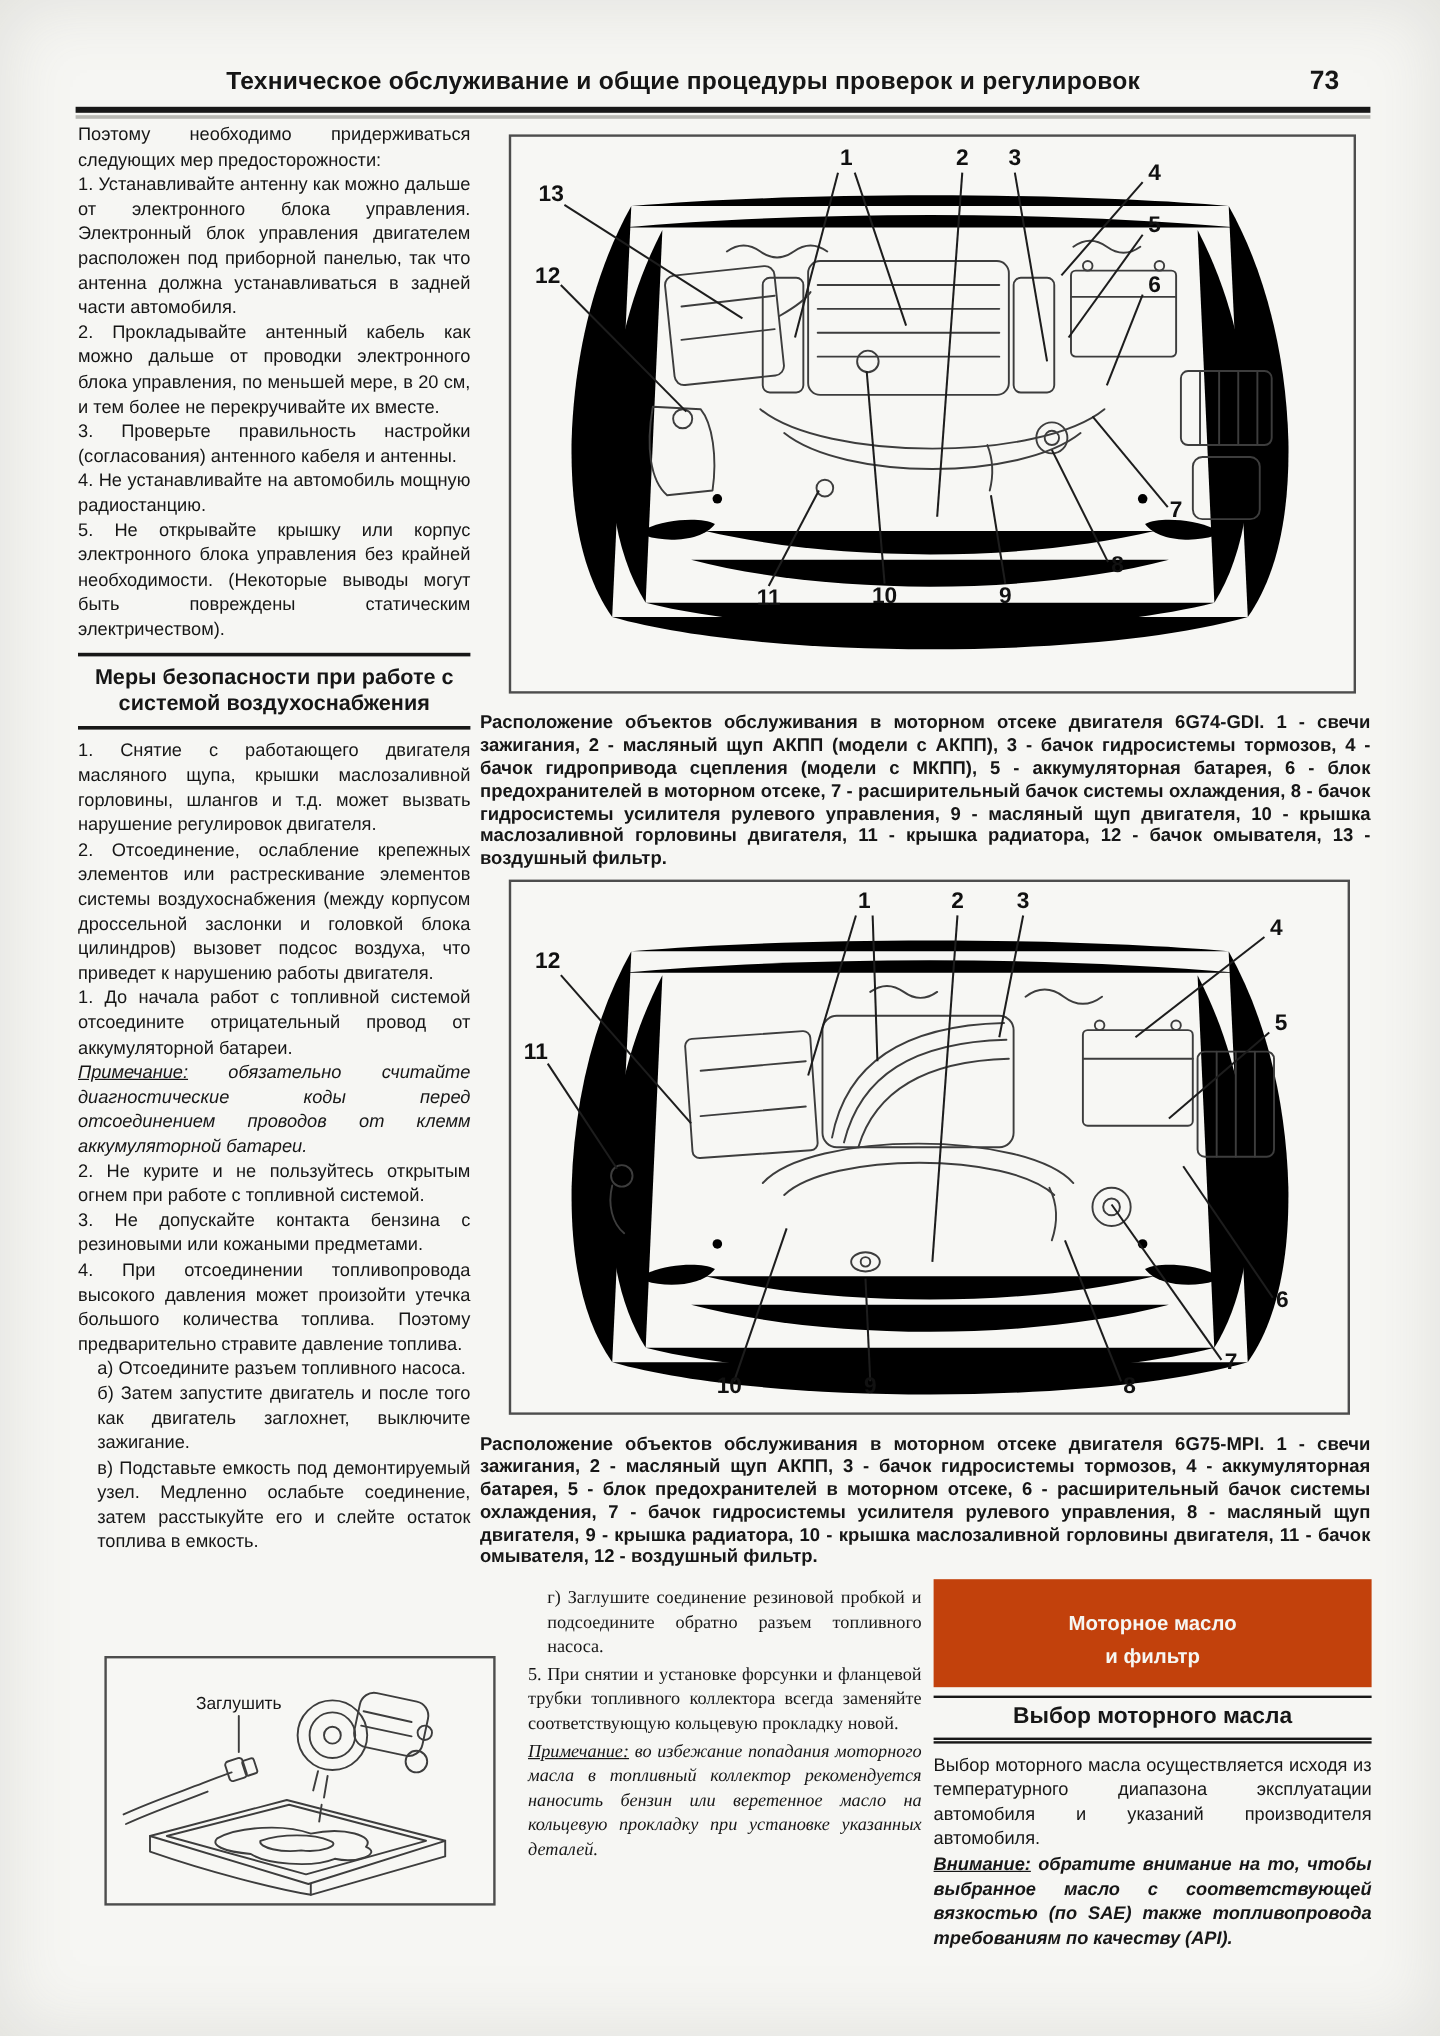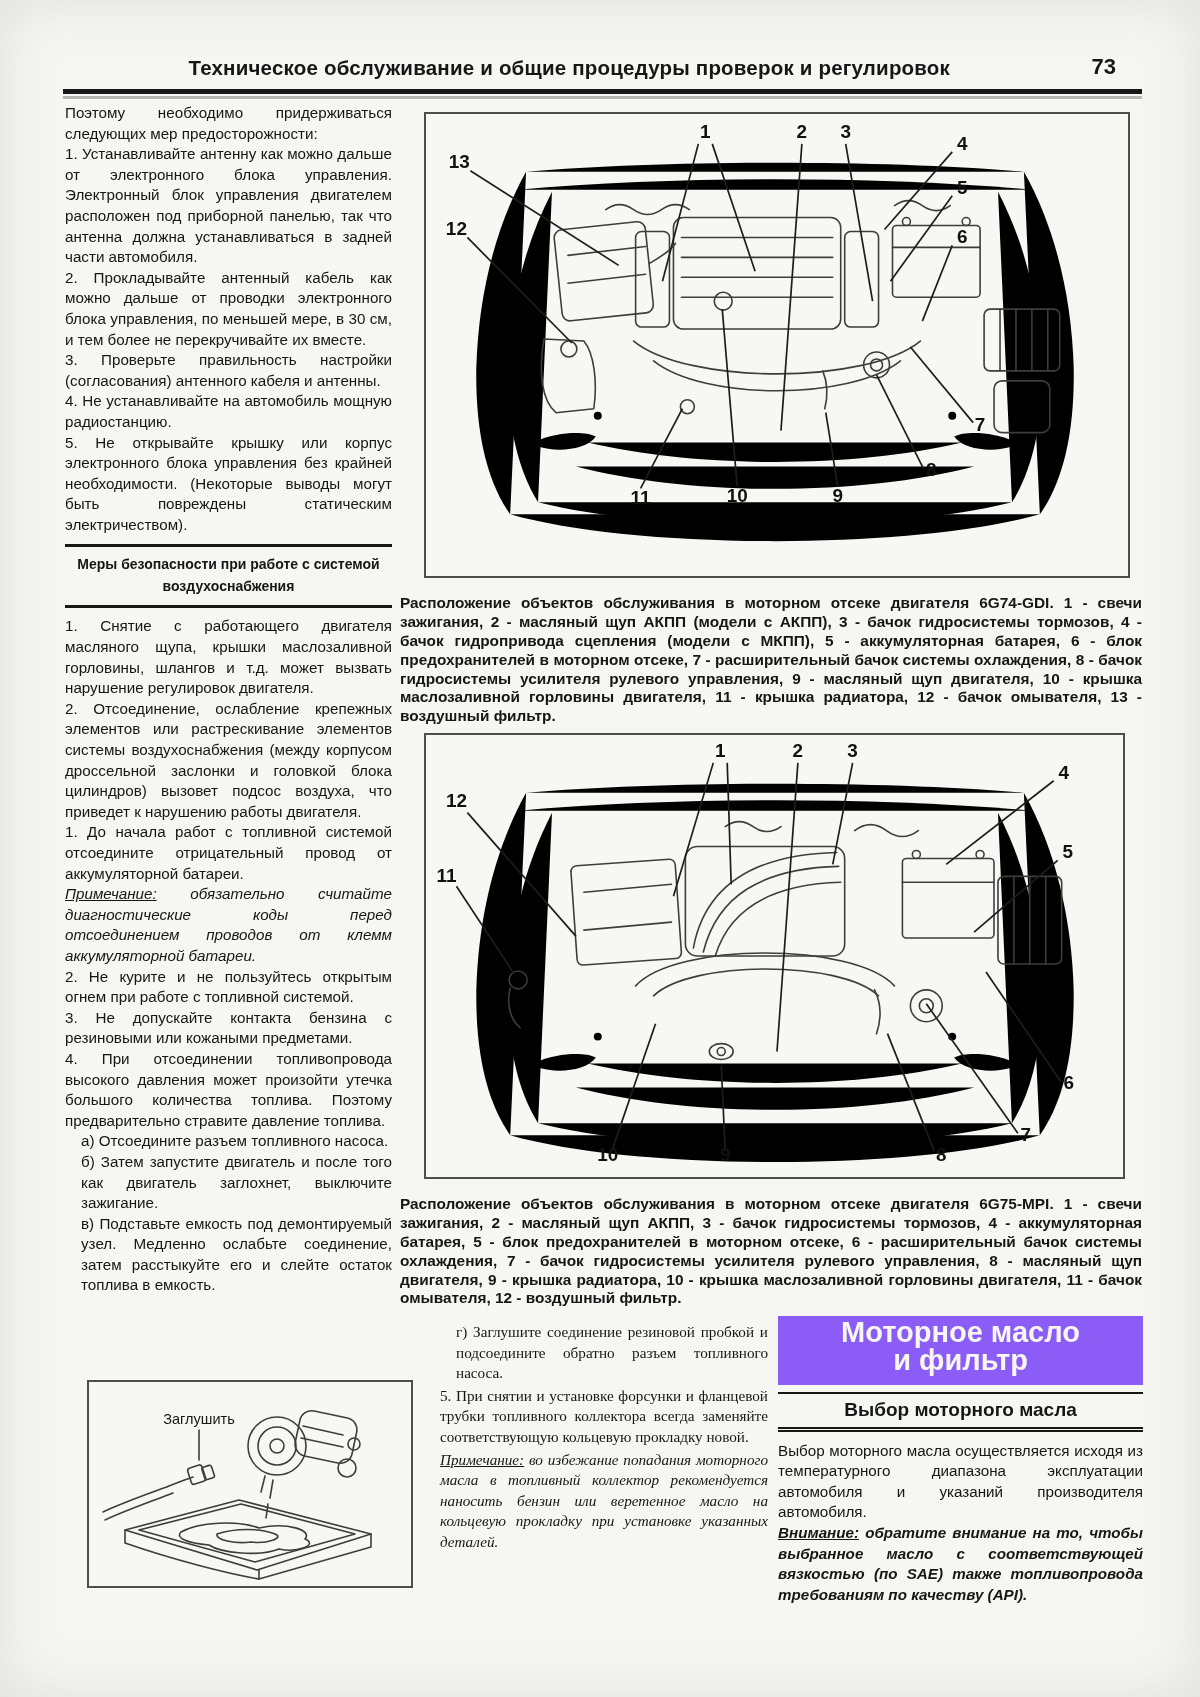--- a/index.html
+++ b/index.html
@@ -20,38 +20,38 @@
   .body-txt{font-size:15.2px;line-height:20.6px;text-align:justify;}
   .body-txt p{margin:0;}
   .col-left{position:absolute;left:65px;top:103px;width:327px;}
   .sub{padding-left:16px;}
   .note i, .note .nl{font-style:italic;}
   .nl{text-decoration:underline;font-weight:normal;}
   .note{font-style:italic;}
   .warn{font-style:italic;font-weight:bold;}
   .wl{text-decoration:underline;}
   .sec-h{
-    font-weight:bold;font-size:14px;line-height:21.5px;text-align:center;
+    font-weight:bold;font-size:18px;line-height:21.5px;text-align:center;
     border-top:3px solid #171717;border-bottom:3px solid #171717;
     padding:7px 2px 8px;margin:9px 0 8px;
   }
   
   .figbox{position:absolute;border:2px solid #4d4d4d;background:#f7f7f4;}
   .figbox svg{display:block;}
   .figcap{position:absolute;left:400px;width:742px;font-weight:bold;font-size:15.4px;line-height:18.8px;text-align:justify;}
   .sketch path,.sketch rect,.sketch circle,.sketch ellipse,.sketch line{
     fill:none;stroke:#3d3d3d;stroke-width:1.6;stroke-linecap:round;stroke-linejoin:round;
   }
   g.callouts line{stroke:#1d1d1d;stroke-width:1.7;}
   g.callouts text{font-family:"Liberation Sans",sans-serif;font-weight:bold;font-size:19px;fill:#111;text-anchor:middle;}
   
   .bot-mid{position:absolute;left:428px;top:1322px;width:340px;}
   .bot-mid p{margin:0 0 2px 12px;font-family:Liberation Serif, serif;}
   .bot-right{position:absolute;left:778px;top:1316px;width:365px;}
-  .banner{background:#8b5cf6;color:#f6f6f2;font-weight:bold;font-size:29px;line-height:28px;text-align:center;padding:2px 4px 11px;}
+  .banner{background:#c2410c;color:#f6f6f2;font-weight:bold;font-size:17px;line-height:28px;text-align:center;padding:23px 4px 11px;}
   .subhead{
     font-weight:bold;font-size:19px;text-align:center;
     border-top:2px solid #171717;border-bottom:5px double #171717;
     padding:6px 0 6px;margin:7px 0 9px;
   }
   .fig3label{font-size:14.5px;fill:#161616;font-family:"Liberation Sans",sans-serif;text-anchor:middle;}
 </style>
 </head>
 <body>
 
@@ -59,21 +59,21 @@
 
   <div class="hdr">
     <span class="t">Техническое обслуживание и общие процедуры проверок и регулировок</span>
     <span class="n">73</span>
   </div>
   <div class="hdr-rule"></div>
 
   <div class="col-left body-txt">
     <p>Поэтому необходимо придерживаться следующих мер предосторожности:</p>
     <p>1. Устанавливайте антенну как можно дальше от электронного блока управления. Электронный блок управления двигателем расположен под приборной панелью, так что антенна должна устанавливаться в задней части автомобиля.</p>
-    <p>2. Прокладывайте антенный кабель как можно дальше от проводки электронного блока управления, по меньшей мере, в 30 см, и тем более не перекручивайте их вместе.</p>
+    <p>2. Прокладывайте антенный кабель как можно дальше от проводки электронного блока управления, по меньшей мере, в 20 см, и тем более не перекручивайте их вместе.</p>
     <p>3. Проверьте правильность настройки (согласования) антенного кабеля и антенны.</p>
     <p>4. Не устанавливайте на автомобиль мощную радиостанцию.</p>
     <p>5. Не открывайте крышку или корпус электронного блока управления без крайней необходимости. (Некоторые выводы могут быть повреждены статическим электричеством).</p>
 
     <div class="sec-h">Меры безопасности при работе с системой воздухоснабжения</div>
     <p>1. Снятие с работающего двигателя масляного щупа, крышки маслозаливной горловины, шлангов и т.д. может вызвать нарушение регулировок двигателя.</p>
     <p>2. Отсоединение, ослабление крепежных элементов или растрескивание элементов системы воздухоснабжения (между корпусом дроссельной заслонки и головкой блока цилиндров) вызовет подсос воздуха, что приведет к нарушению работы двигателя.</p>
 
     <p>1. До начала работ с топливной системой отсоедините отрицательный провод от аккумуляторной батареи.</p>
     <p class="note"><span class="nl">Примечание:</span> <span>обязательно считайте диагностические коды перед отсоединением проводов от клемм аккумуляторной батареи.</span></p>

